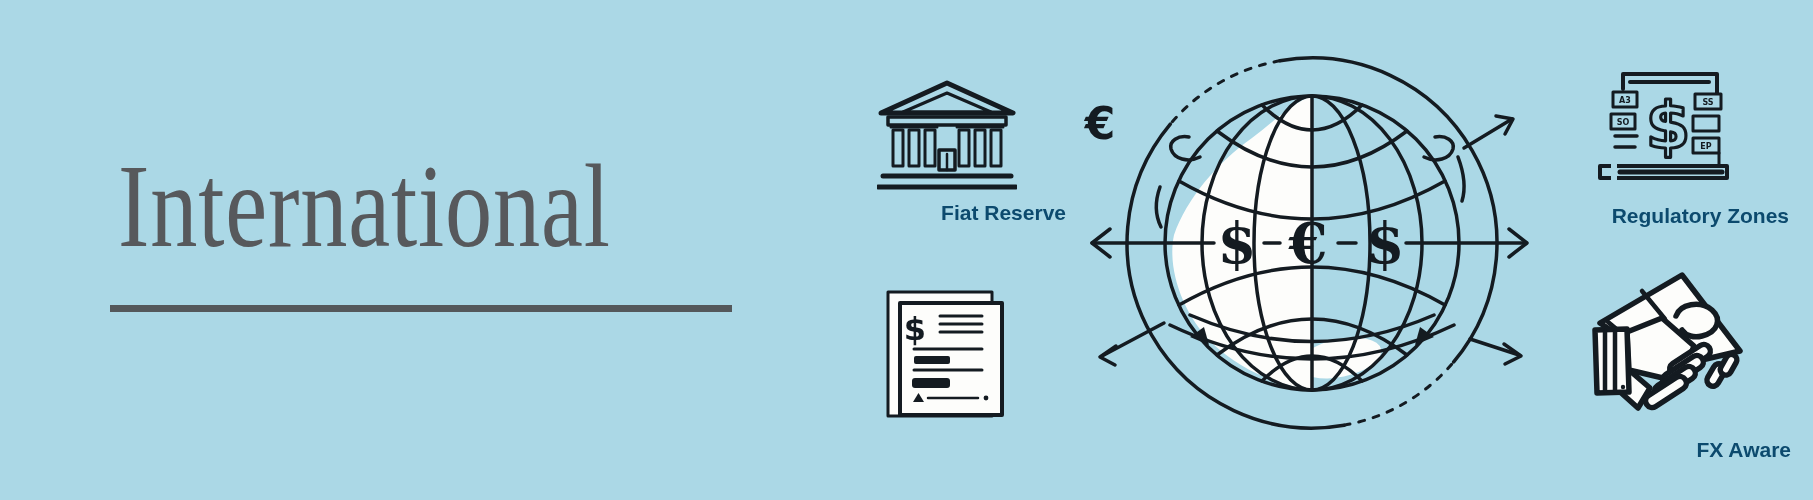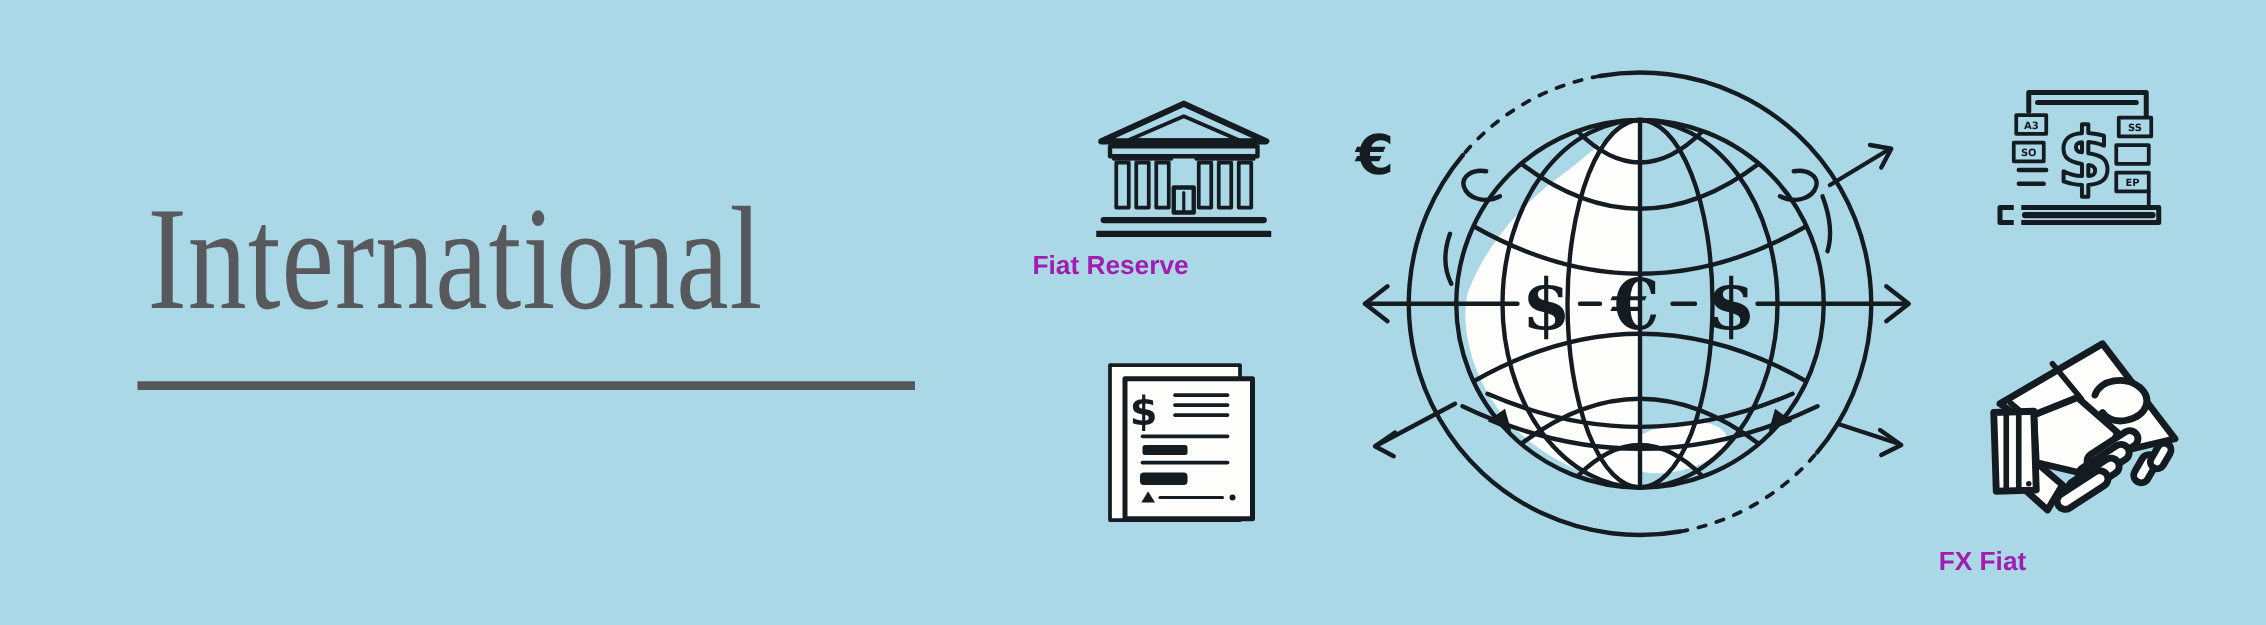--- a/index.html
+++ b/index.html
@@ -29,23 +29,23 @@
     background:#54585b;
   }
   
   .icon-svg{position:absolute;}
   .icon-bank{left:877px;top:80px;width:140px;height:110px;}
   .icon-doc{left:886px;top:290px;width:120px;height:132px;}
   .icon-reg{left:1596px;top:68px;width:135px;height:115px;}
   .icon-hand{left:1588px;top:270px;width:160px;height:162px;}
   .feature-label{
     position:absolute;width:240px;
-    text-align:left;
+    text-align:right;
     font-weight:bold;font-size:21px;
-    color:#a21caf;
+    color:#0c4a6e;
   }
   .label-fiat{left:826px;top:201px;}
   .label-cross{left:825px;top:438px;}
   .label-reg{left:1549px;top:204px;}
   .label-fx{left:1551px;top:438px;}
   
   .globe-wrap{position:absolute;left:1077px;top:13px;width:470px;height:465px;}
 </style>
 </head>
 <body>
@@ -128,20 +128,21 @@
       <text x="72" y="80" font-family="DejaVu Sans, sans-serif" font-size="64" font-weight="bold" fill="none" stroke="#141b21" stroke-width="3.2" text-anchor="middle">$</text>
 
       <g font-family="DejaVu Sans, sans-serif" font-size="8" font-weight="bold" fill="#141b21" stroke="none" text-anchor="middle">
         <text x="29" y="35">A3</text>
         <text x="27" y="57">SO</text>
         <text x="112" y="37">SS</text>
         <text x="110" y="81">EP</text>
       </g>
     </g>
   </svg>
+  <div class="feature-label label-reg">Regulatory Zones</div>
 
   <svg class="icon-svg icon-hand" viewBox="0 0 160 162">
     <g stroke="#141b21" fill="#fdfdfb" stroke-width="5.5" stroke-linecap="round" stroke-linejoin="round">
 
       <path d="M12,53 L94,5 L152,81 L80,98 Z"></path>
       <path d="M54,21 L77,49" fill="none" stroke-width="4.5"></path>
       <path d="M20,52 L45,73" fill="none" stroke-width="4.5"></path>
 
       <path d="M88,46 C92,34 112,30 124,40 C134,49 130,62 114,66 C106,68 98,66 94,60"></path>
 
@@ -155,21 +156,21 @@
       <rect x="72" y="94.5" width="46" height="13" rx="6.5" transform="rotate(-33 95 101)"></rect>
       <rect x="64" y="105.5" width="46" height="13" rx="6.5" transform="rotate(-33 87 112)"></rect>
       <rect x="55" y="115.5" width="46" height="13" rx="6.5" transform="rotate(-33 78 122)"></rect>
 
       <path d="M7,60 L39,59 L41,122 L9,123 Z"></path>
       <path d="M17,61 V121" fill="none" stroke-width="4.5"></path>
       <path d="M27,61 V121" fill="none" stroke-width="4.5"></path>
       <circle cx="35" cy="117" r="2.2" fill="#141b21" stroke="none"></circle>
     </g>
   </svg>
-  <div class="feature-label label-fx">FX Fiat</div>
+  <div class="feature-label label-fx">FX Aware</div>
 
   <div class="globe-wrap">
     <svg viewBox="0 0 470 465" width="470" height="465">
       <g transform="translate(235,230)" stroke="#141b21" stroke-width="3.5" fill="none" stroke-linecap="round" stroke-linejoin="round">
 
         <g stroke="none" fill="#fdfdfb">
           <path d="M0,-147 C-20,-140 -40,-120 -60,-105 C-95,-80 -125,-45 -138,-8
                    C-145,25 -130,70 -100,100 C-70,128 -35,142 0,147 Z"></path>
           <ellipse cx="28" cy="115" rx="42" ry="19" transform="rotate(-12 28 115)"></ellipse>
         </g>

